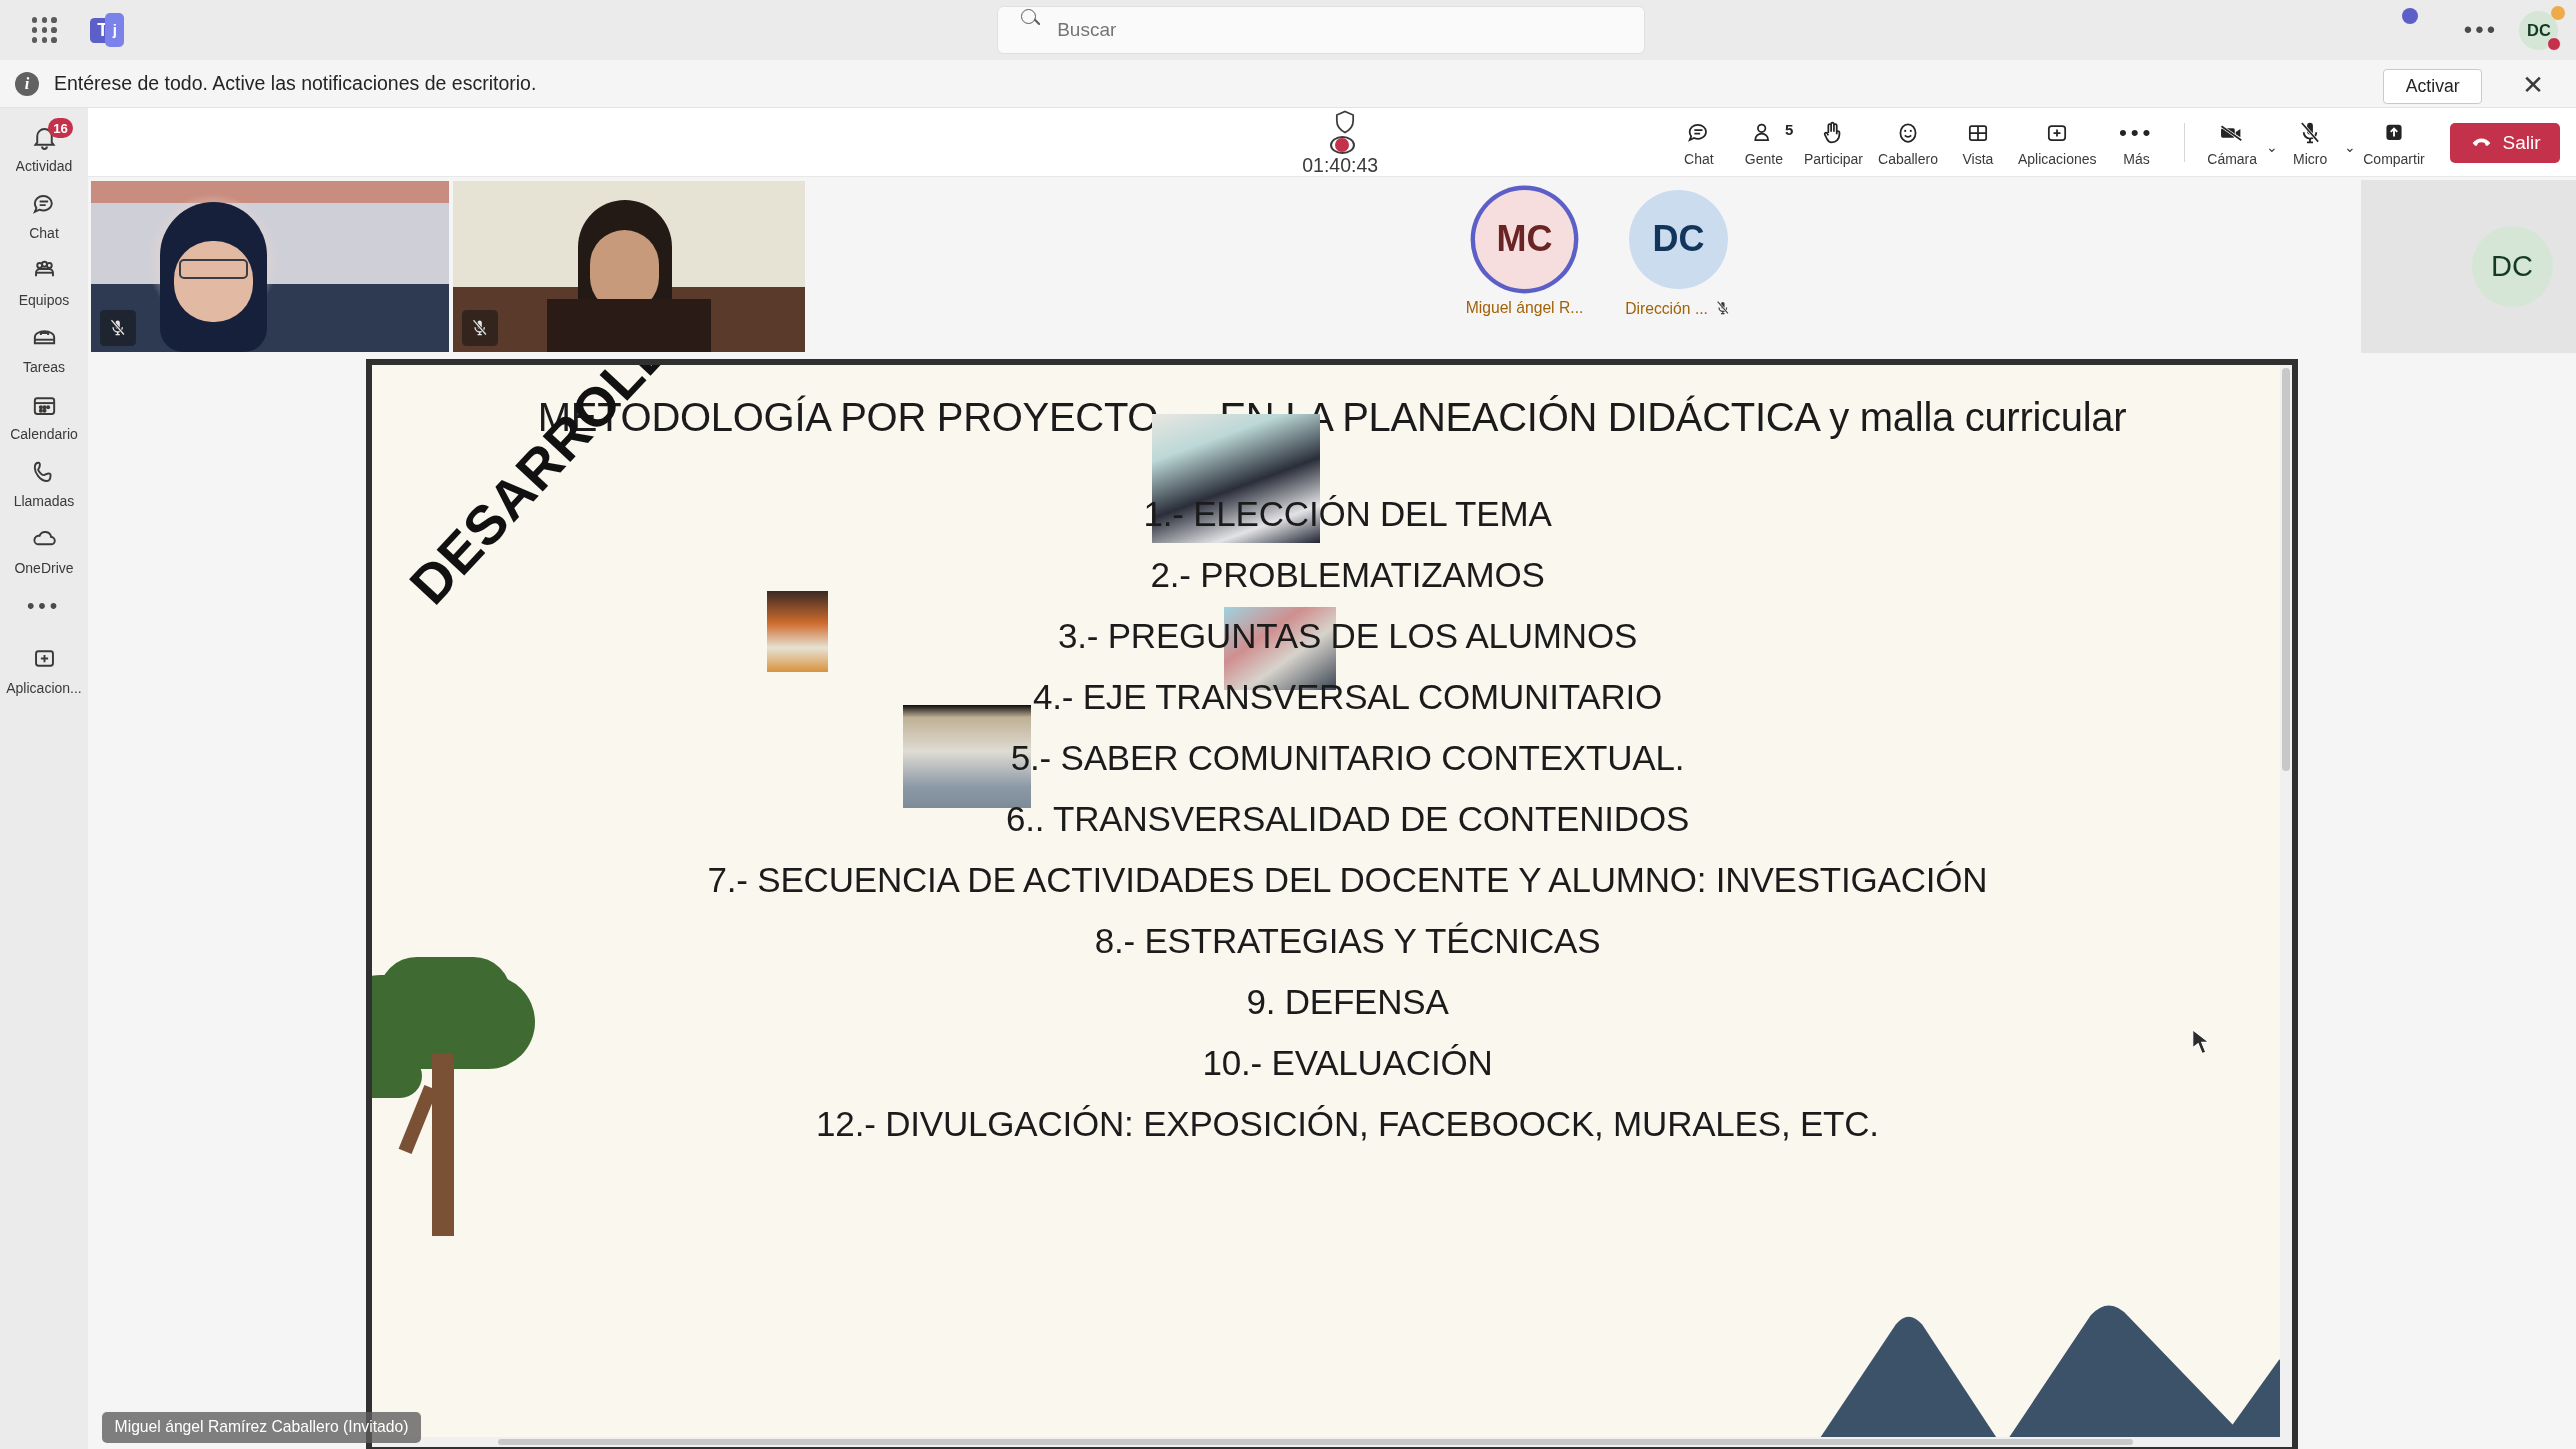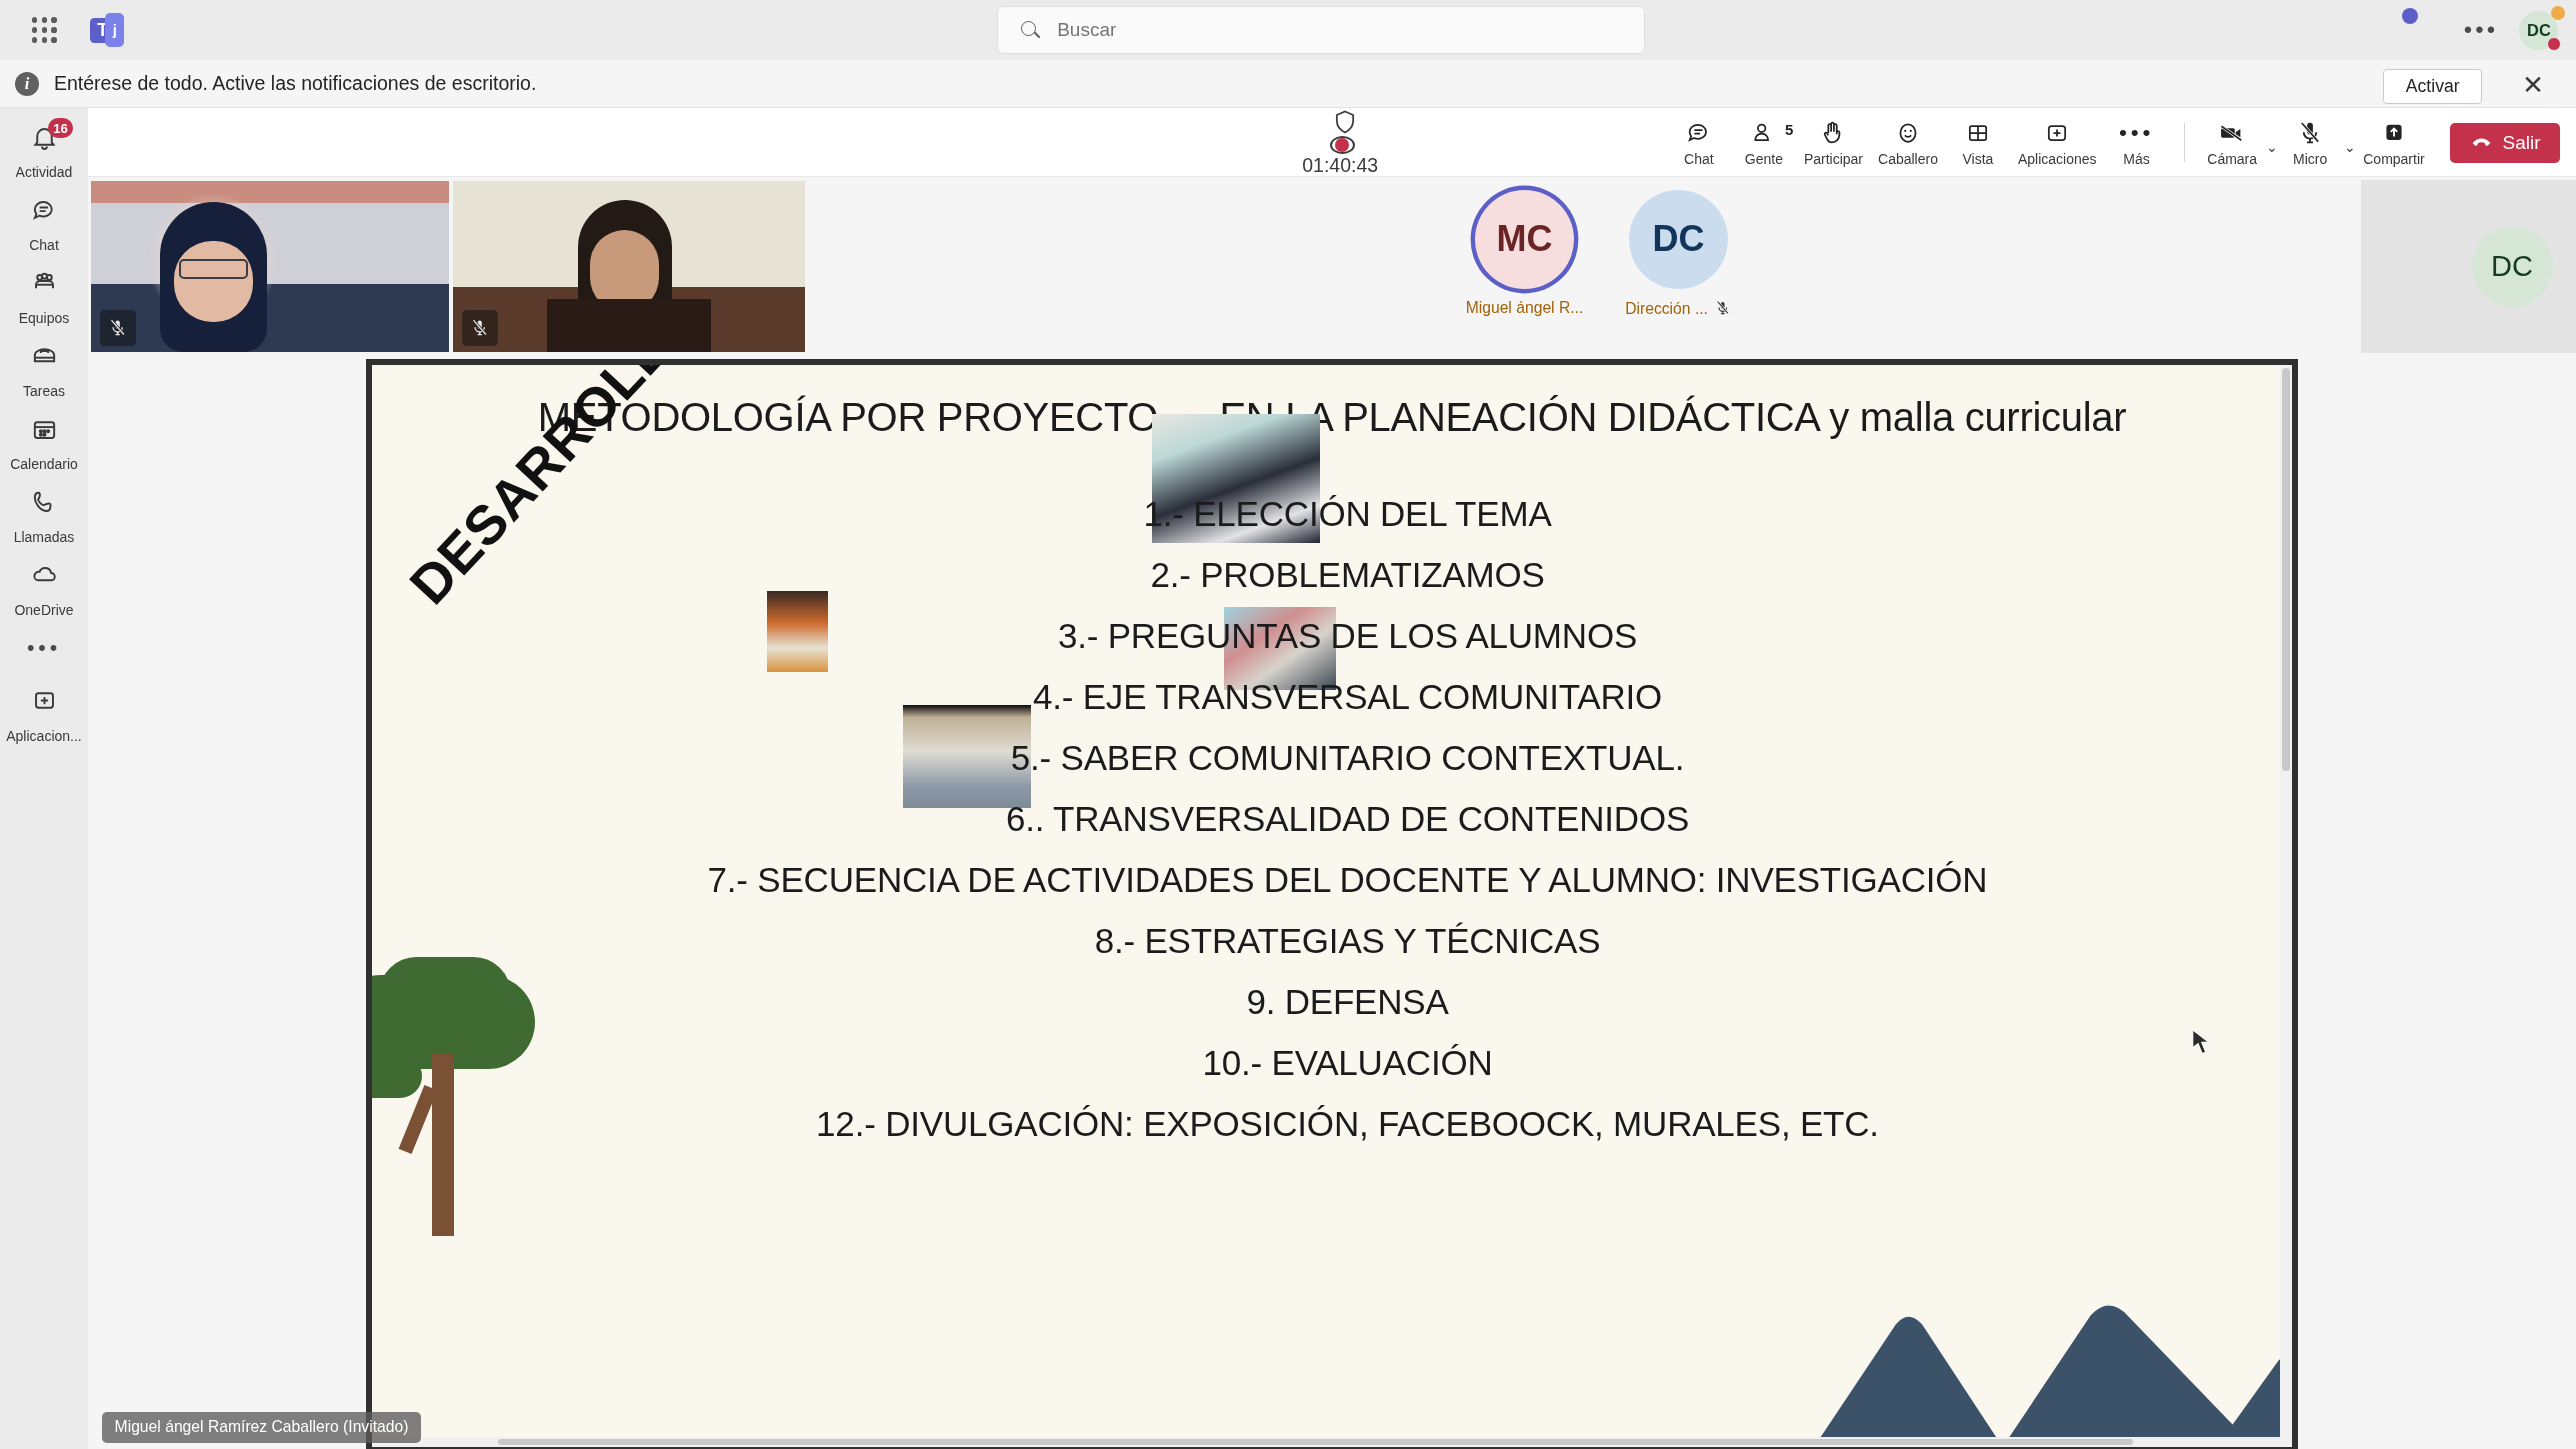--- a/index.html
+++ b/index.html
@@ -31,21 +31,21 @@
     color: #fff; font-size: 17.6px; font-weight: bold; text-align: center; line-height: 25px;
   }
   .teams-logo .tl-small {
     position: absolute; left: 19px; top: 2.5px; width: 19px; height: 34px;
     background: #7b83eb; border-radius: 5px;
     color: #fff; font-size: 15px; font-weight: bold; text-align: center; line-height: 34px;
   }
   .search-wrap {
     position: absolute; left: 997px; top: 6.3px; width: 648px; height: 48px;
     background: #fafafa; border: 0.6px solid #e0e0e0; border-radius: 6.3px;
-    display: flex; align-items: center; cursor: text;
+    display: flex; cursor: text;
   }
   .search-icon { margin-left: 21.4px; width: 21.4px; height: 21.4px; position: relative; }
   .search-icon::before {
     content:""; position:absolute; left:1.3px; top:1.3px; width:13.2px; height:13.2px;
     border: 1.9px solid #5c5c5c; border-radius: 50%;
   }
   .search-icon::after {
     content:""; position:absolute; left:14px; top:14px; width:8.2px; height:1.9px;
     background:#5c5c5c; transform: rotate(45deg); border-radius:1.3px;
   }
@@ -101,21 +101,21 @@
     position: absolute; left: 0; top: 108px; width: 88px; height: 1341px;
     background: #ebebeb; display: flex; flex-direction: column; align-items: center;
     padding-top: 14px;
   }
   .rail-item {
     width: 82px; display: flex; flex-direction: column; align-items: center;
     margin-bottom: 15px; cursor: pointer; position: relative;
   }
   .rail-ico { width: 34px; height: 30px; position: relative; display:flex; align-items:center; justify-content:center; }
   .rail-ico svg { width: 29px; height: 29px; }
-  .rail-label { font-size: 14px; color: #3b3a39; margin-top: 12px; text-align:center; max-width: 83px;
+  .rail-label { font-size: 14px; color: #3b3a39; margin-top: 6px; text-align:center; max-width: 83px;
     white-space: nowrap; overflow: hidden; text-overflow: ellipsis; }
   .rail-badge {
     position: absolute; left: 45px; top: -3.8px; min-width: 25px; height: 20px;
     background: #c4314b; color: #fff; font-size: 13.2px; font-weight: 600; border-radius: 10px;
     display:flex; align-items:center; justify-content:center; padding: 0 5px;
   }
   .rail-dots { letter-spacing: 3.8px; font-size: 21.4px; color: #4a4a4a; line-height: 12.6px; }
 
   
   .meetbar {

